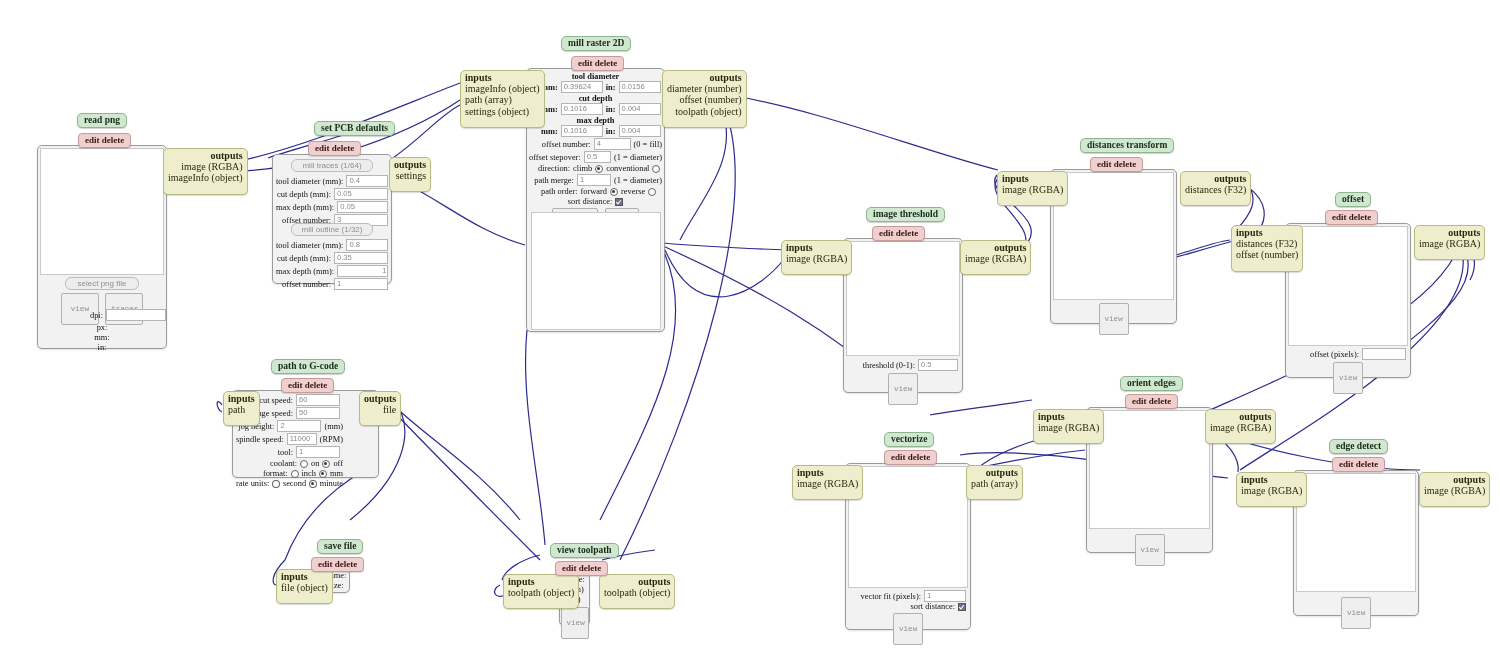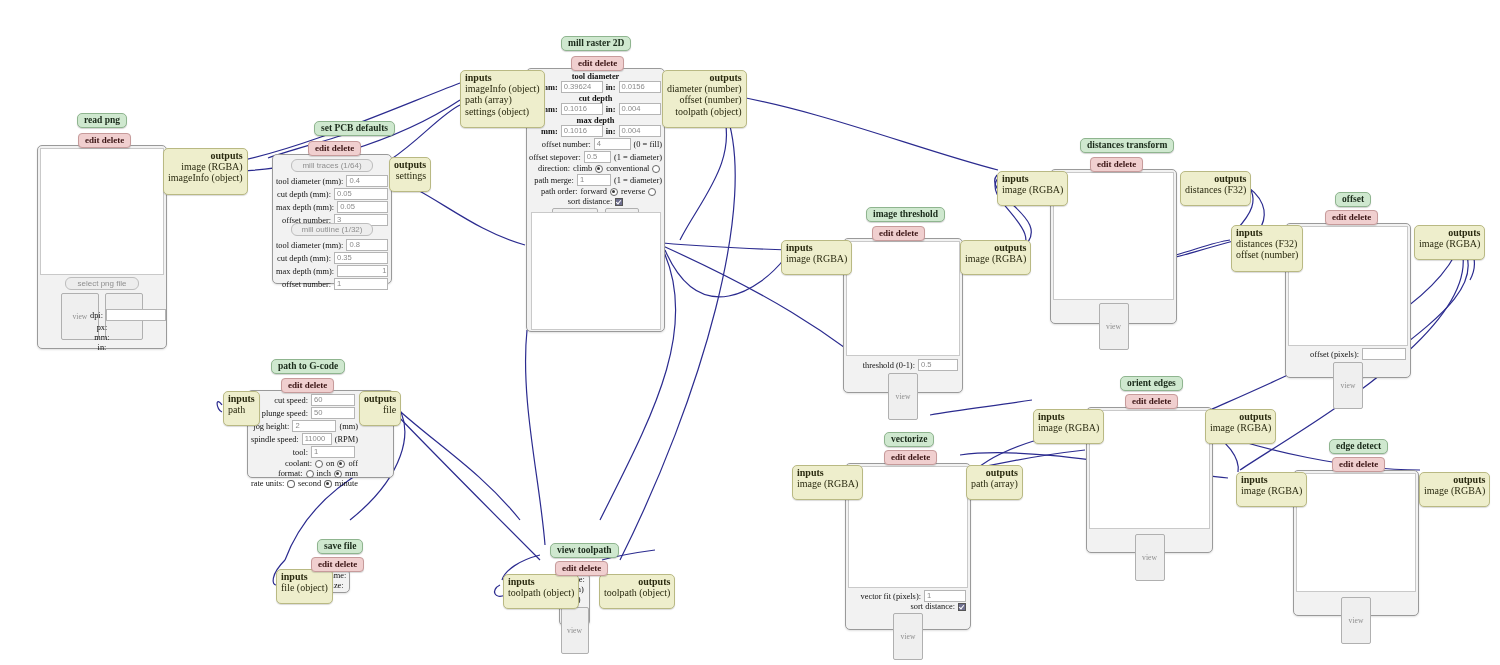--- a/index.html
+++ b/index.html
@@ -87,22 +87,22 @@
   .lbl{font-size:8.4px;color:#111;text-align:right;}
   .val{
     background:#ffffff;border:1px solid #b5b5b5;
     font-size:7.6px;color:#8a8a8a;
     padding:0 2px;height:10px;line-height:10px;
     font-family:"Liberation Sans", sans-serif;
     overflow:hidden;white-space:nowrap;
   }
   .btn{
     background:#efefef;border:1px solid #b0b0b0;border-radius:2px;
-    font-size:7.6px;color:#8f8f8f;padding:18px 5px;
-    font-family:Liberation Serif, serif;
+    font-size:7.6px;color:#8f8f8f;padding:11px 5px;
+    font-family:Liberation Mono, monospace;
     text-align:center;display:inline-block;
   }
   .hdrbtn{
     background:#ededed;border:1px solid #bdbdbd;border-radius:6px;
     font-size:8px;color:#8f8f8f;padding:1px 6px;text-align:center;
     font-family:"Liberation Sans", sans-serif;
   }
   .radio{
     display:inline-block;width:6px;height:6px;border:1px solid #666;
     border-radius:50%;vertical-align:-1px;background:#fff;position:relative;
@@ -351,21 +351,21 @@
       <b>outputs</b>
       <span>diameter (number)</span>
       <span>offset (number)</span>
       <span>toolpath (object)</span>
     </div>
   </div>
 
   <div class="node">
     <div class="title" style="left:271px;top:359px;">path to G-code</div>
     <div class="editdel" style="left:281px;top:378px;">edit delete</div>
-    <div class="body" style="left:247px;top:390px;width:113px;height:86px;padding-left:32px;">
+    <div class="body" style="left:232px;top:390px;width:113px;height:86px;padding-left:32px;">
       <div style="position:absolute;left:3px;top:3px;width:107px;">
         <div class="ctlrow">
           <span class="lbl">cut speed:</span>
           <span class="val" style="width:38px;">60</span>
           <span class="lbl"></span>
         </div>
         <div class="ctlrow">
           <span class="lbl">plunge speed:</span>
           <span class="val" style="width:38px;">50</span>
           <span class="lbl"></span>

